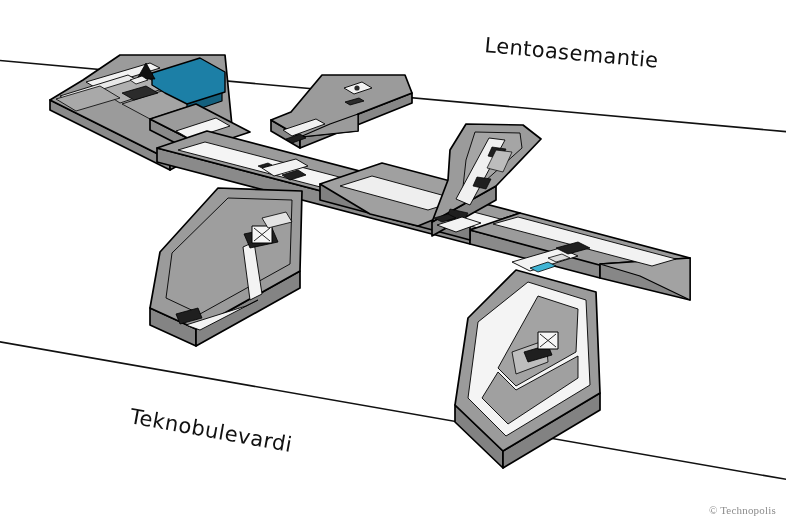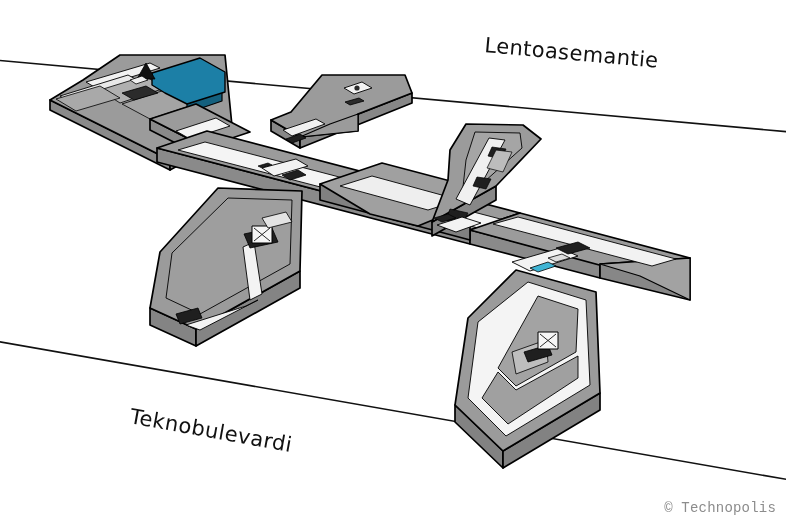--- a/index.html
+++ b/index.html
@@ -2,22 +2,22 @@
 <html><head>
 <meta charset="utf-8">
 <style>
   html,body{margin:0;padding:0;background:#ffffff;}
   body{width:786px;height:524px;position:relative;overflow:hidden;
        font-family:"DejaVu Sans","Liberation Sans",sans-serif;}
   #stage{position:absolute;left:0;top:0;width:786px;height:524px;}
   svg.layer{position:absolute;left:0;top:0;width:786px;height:524px;display:block;}
   .street-label{font-family:"DejaVu Sans","Liberation Sans",sans-serif;
       font-size:21px;fill:#111111;letter-spacing:0.4px;}
-  .copy{position:absolute;right:10px;bottom:8px;font-size:14px;color:#8c8c8c;
-      font-family:Liberation Mono, monospace;letter-spacing:.2px;margin-top:16px;}
+  .copy{position:absolute;right:10px;bottom:8px;font-size:11px;color:#8c8c8c;
+      font-family:Liberation Serif, serif;letter-spacing:.2px;margin-top:16px;}
 </style>
 </head>
 <body>
 
 <div id="stage">
 
   <svg class="layer" viewBox="0 0 786 524">
     <line x1="-5" y1="60" x2="790" y2="132" stroke="#111111" stroke-width="1.6"></line>
     <text class="street-label" x="484" y="52" transform="rotate(5.2 484 52)">Lentoasemantie</text>
 

